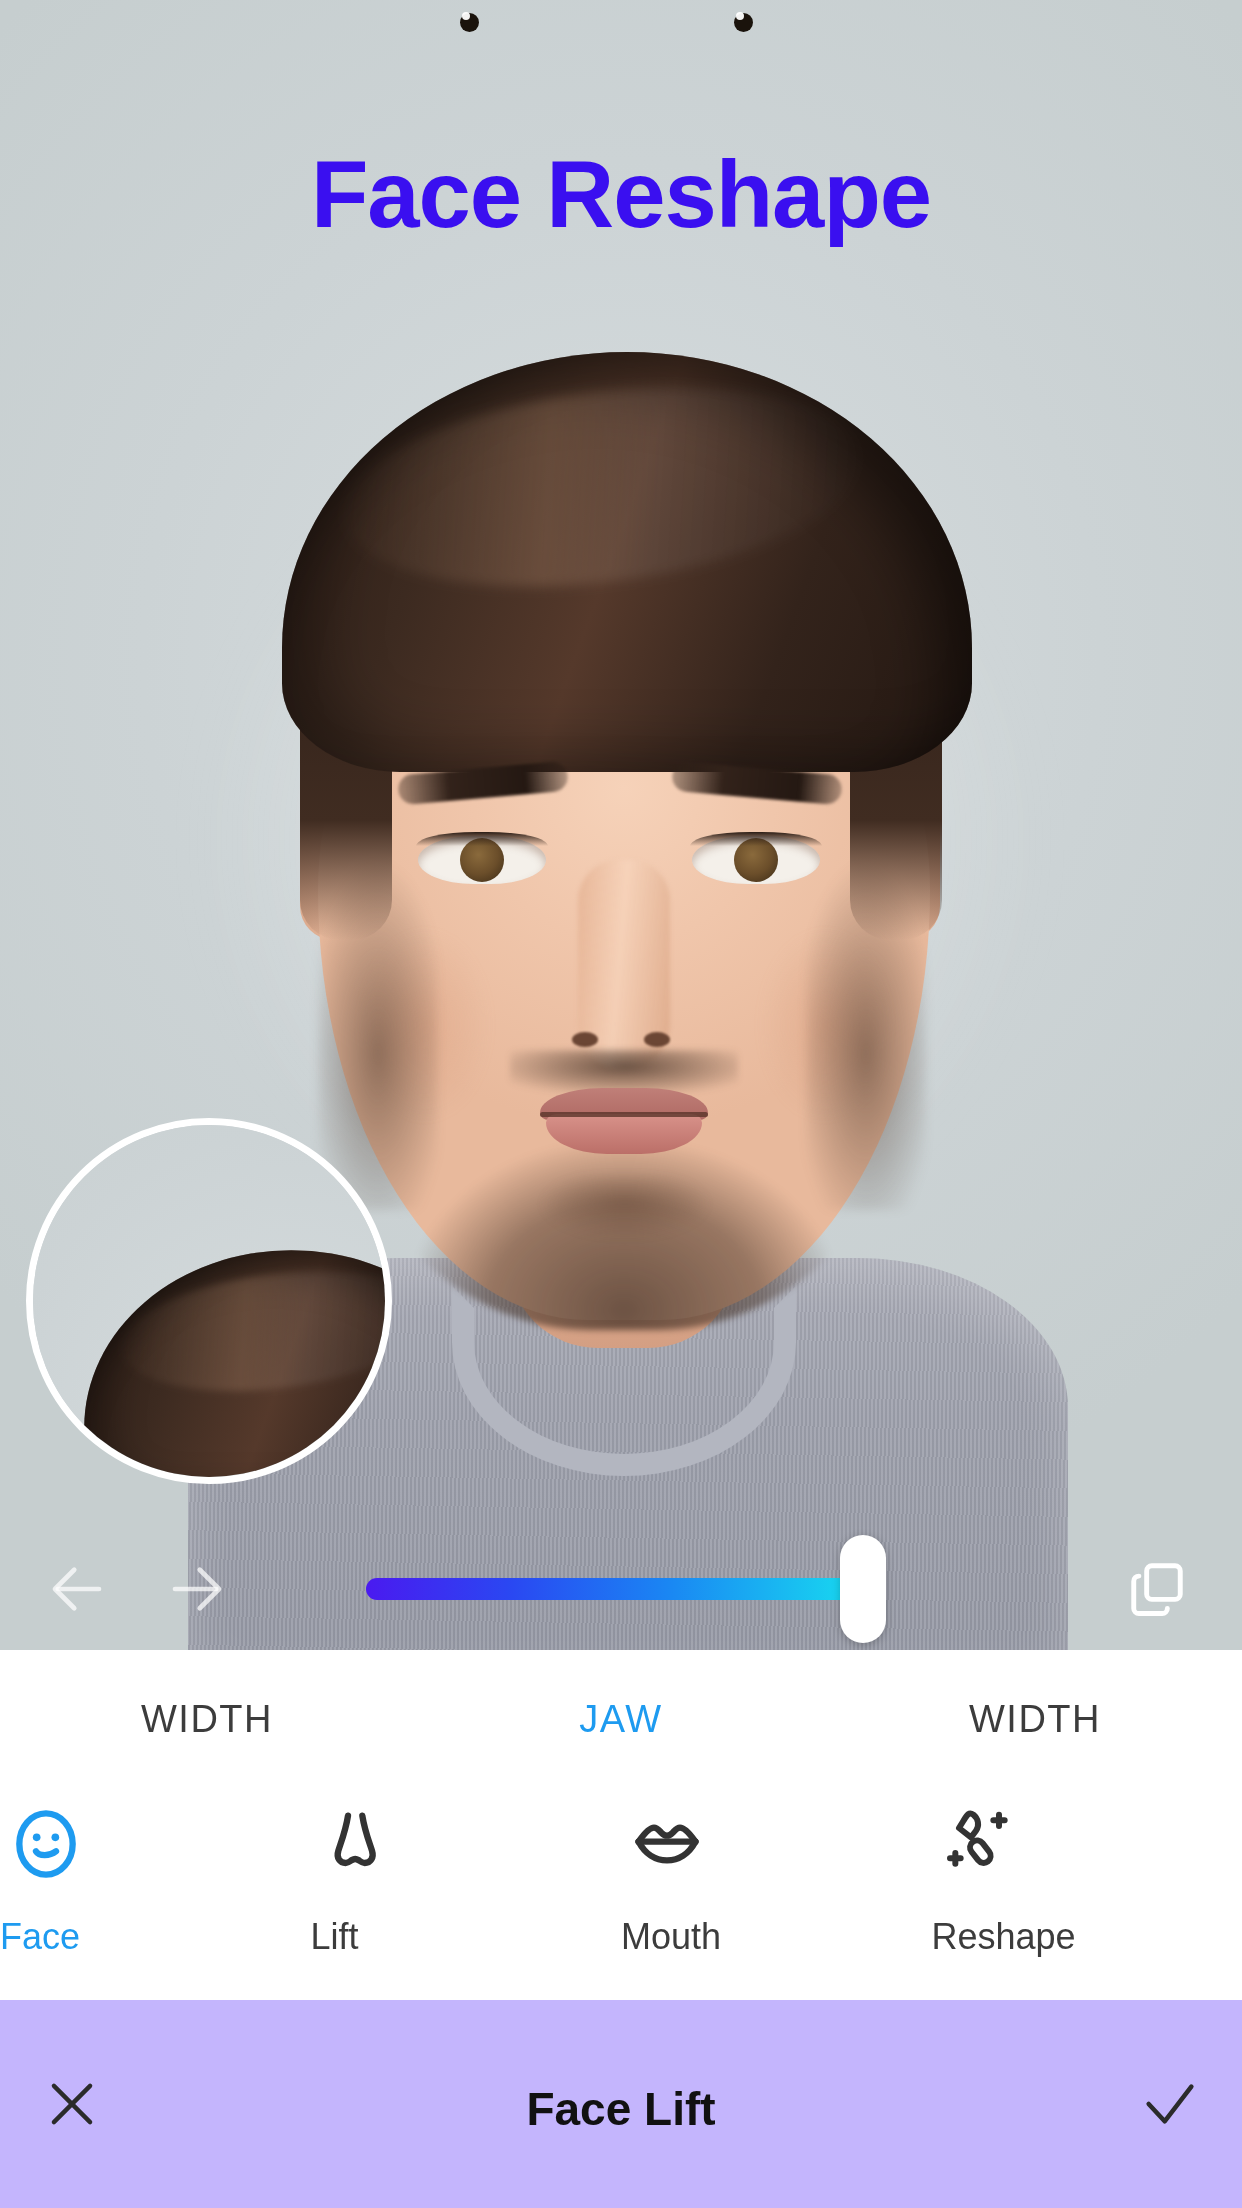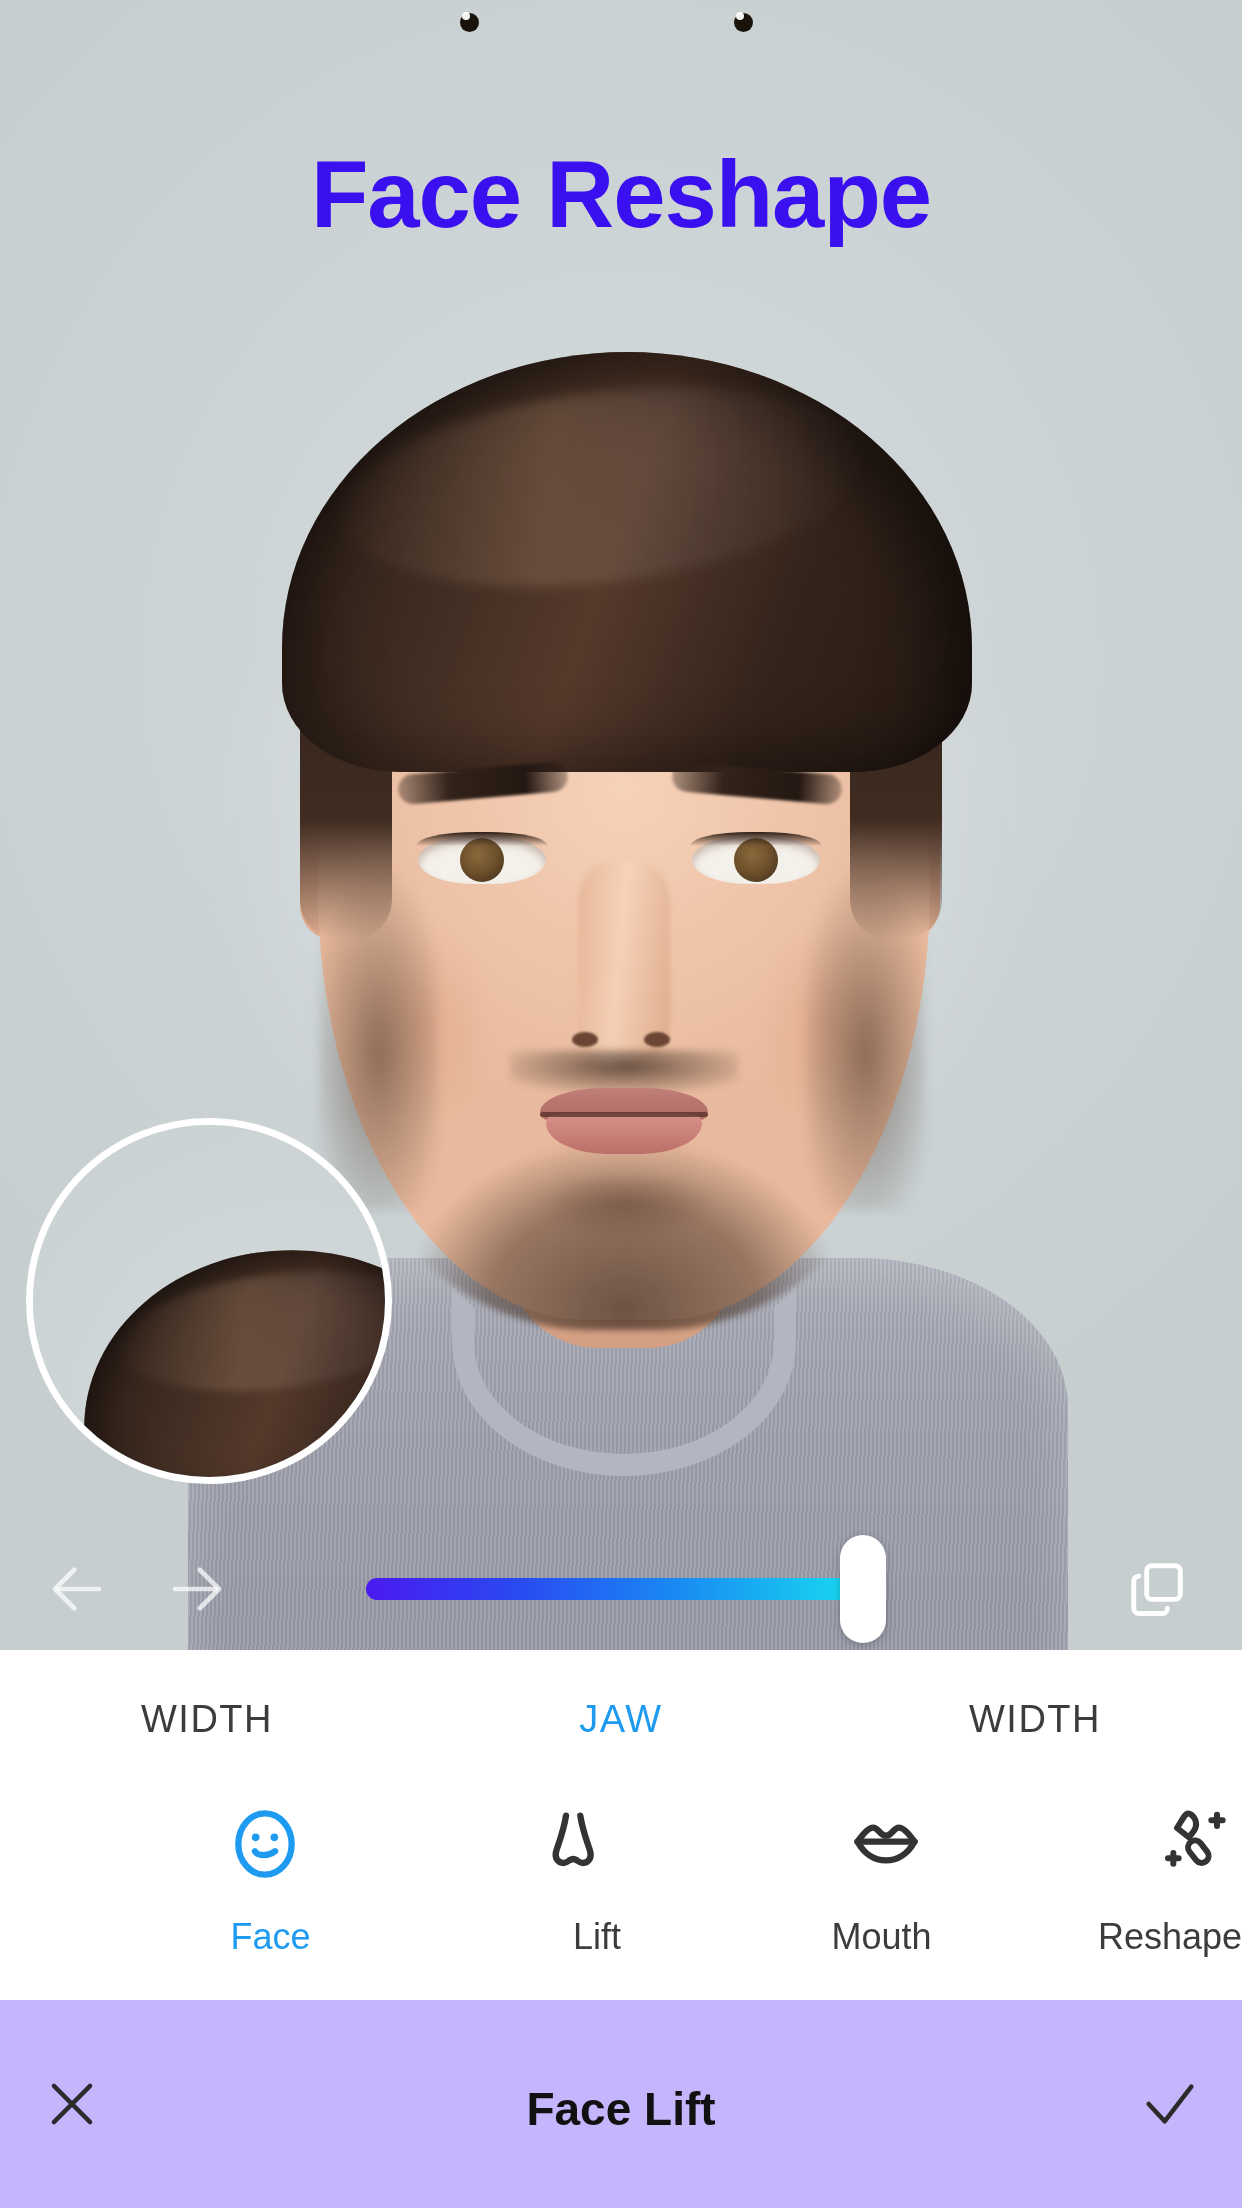--- a/index.html
+++ b/index.html
@@ -438,21 +438,21 @@
   .tools {
     position: absolute;
     left: 0; top: 148px;
     width: 1242px;
     display: flex;
   }
   .tool {
     flex: 1;
     display: flex;
     flex-direction: column;
-    align-items: flex-end;
+    align-items: flex-start;
   }
   .tool-icon {
     width: 92px;
     height: 92px;
     display: flex;
     align-items: center;
     justify-content: center;
   }
   .tool-label {
     margin-top: 26px;

